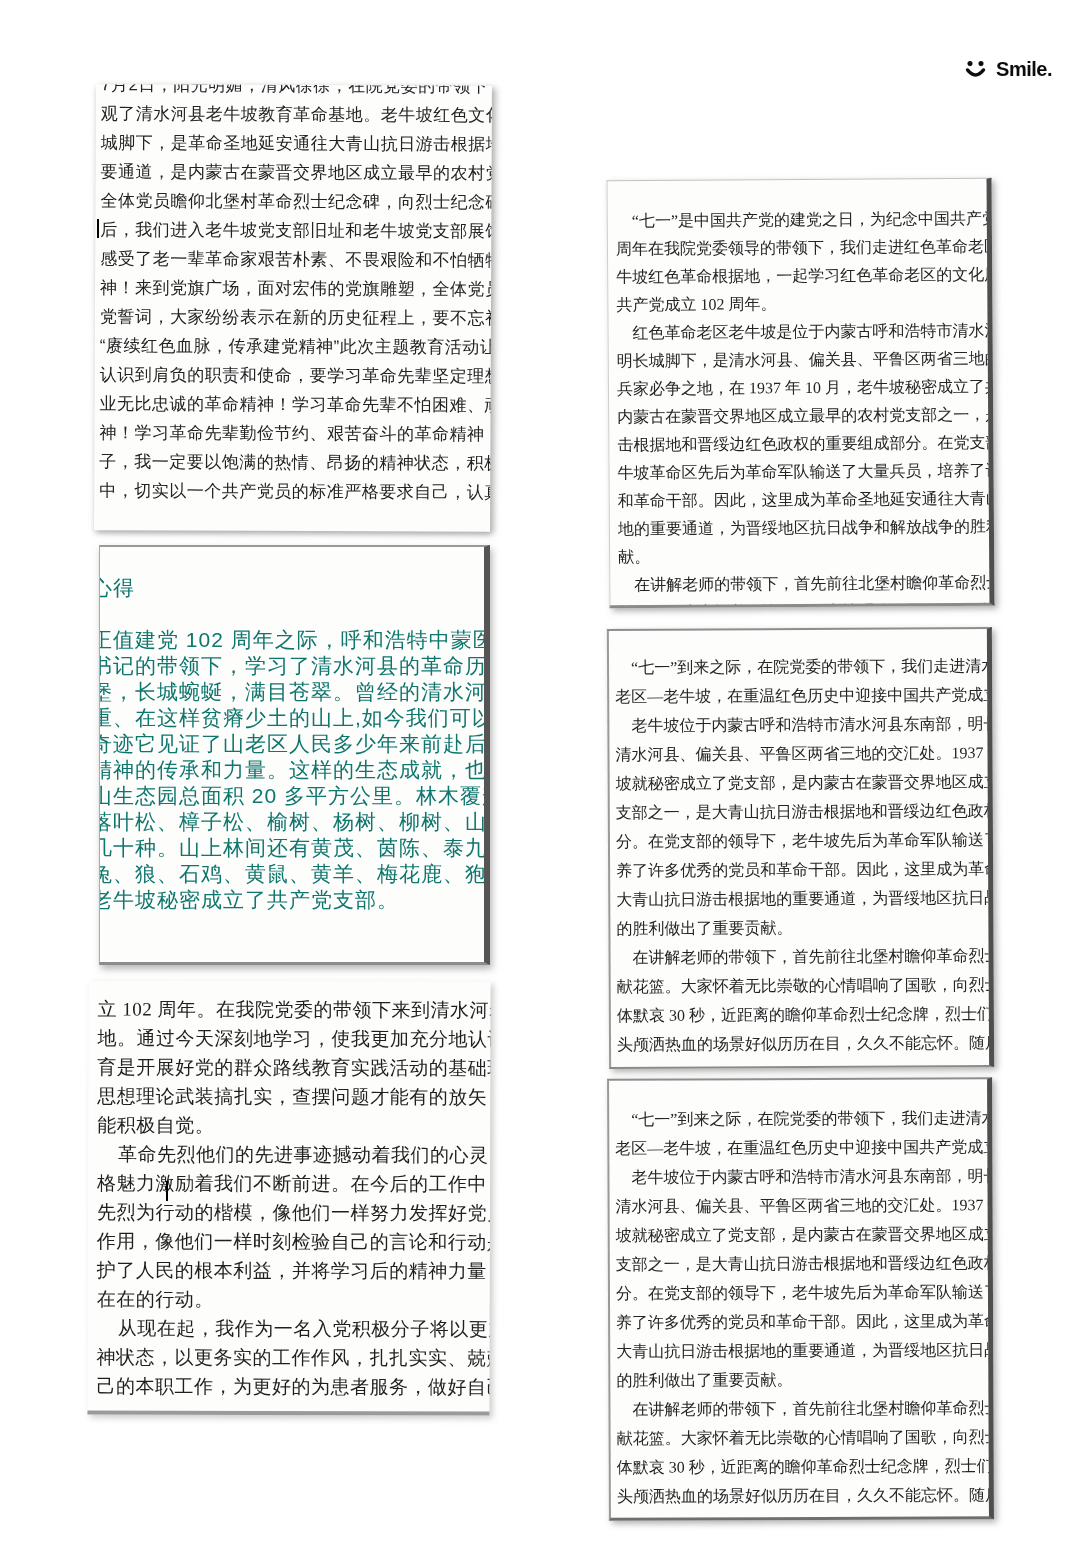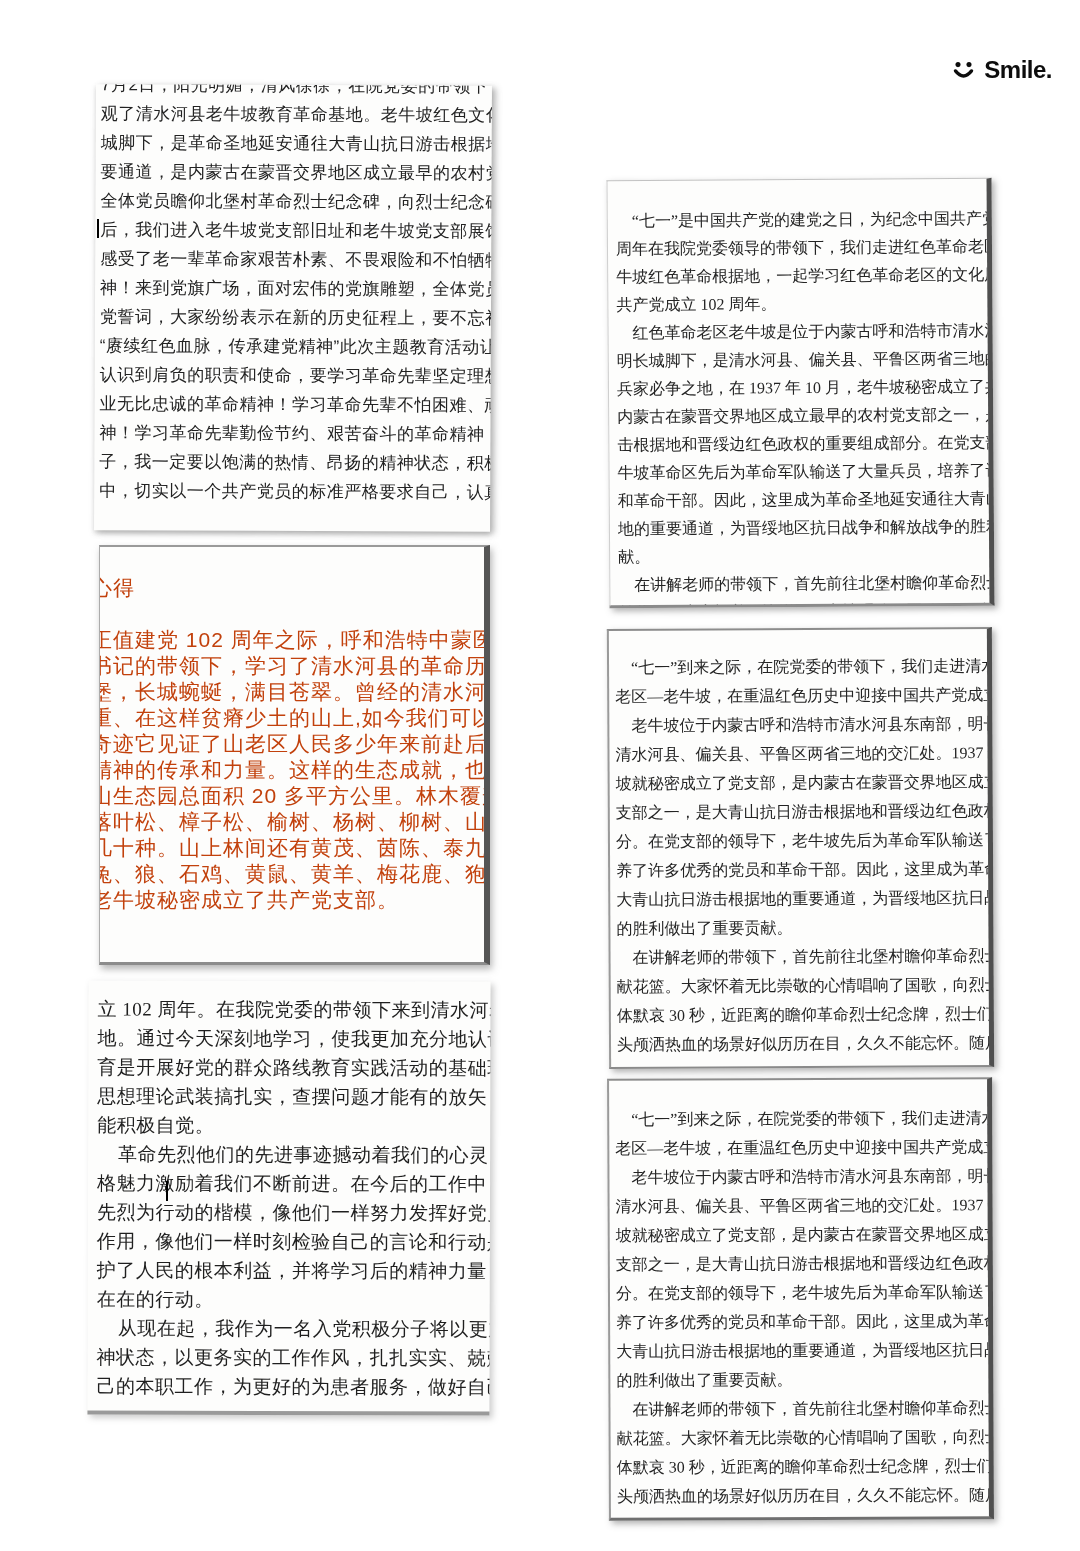--- a/index.html
+++ b/index.html
@@ -3,21 +3,21 @@
 <meta charset="utf-8">
 <style>
   html,body{margin:0;padding:0;}
   body{
     width:1080px;height:1551px;background:#ffffff;position:relative;overflow:hidden;
     font-family:"Liberation Sans", sans-serif;color:#1c1c1c;
   }
   
   .logo{position:absolute;top:56px;right:28px;display:flex;align-items:center;gap:7px;}
   .logo svg{display:block;}
-  .logo .word{font-size:24px;font-weight:700;letter-spacing:-0.5px;color:#0d0d0d;}
+  .logo .word{font-size:20px;font-weight:700;letter-spacing:-0.5px;color:#0d0d0d;}
   
   .panel{
     position:absolute;background:#fdfdfc;overflow:hidden;box-sizing:border-box;
   }
   .panel .line{white-space:pre;}
   
   #doc-top-left{
     left:95px;top:85px;width:396px;height:446px;
     transform:rotate(0.25deg);
     box-shadow:4px 2px 6px rgba(110,110,110,.45), 0 3px 5px rgba(140,140,140,.35);
@@ -35,21 +35,21 @@
     font-family:"Liberation Serif", serif;
     font-size:16px;line-height:28px;color:#242424;
     padding:26px 2px 0 8px;
   }
   
   #doc-mid-left{
     left:99px;top:545px;width:391px;height:420px;
     border-top:2px solid #9a9a9a;border-left:1px solid #ababab;
     border-right:6px solid #555;border-bottom:3px solid #8c8c8c;
     box-shadow:2px 4px 7px rgba(110,110,110,.5);
-    font-size:21px;line-height:26px;letter-spacing:1px;color:#c2410c;
+    font-size:21px;line-height:26px;letter-spacing:1px;color:#0f766e;
     padding:28px 0 0 0;
   }
   #doc-mid-left .line{margin-left:-9px;}
   
   #doc-mid-right{
     left:608px;top:628px;width:385px;height:440px;
     transform:rotate(-0.3deg);
     border-top:2px solid #8d8d8d;border-left:2px solid #9a9a9a;
     border-right:5px solid #4f4f4f;border-bottom:2px solid #8a8a8a;
     box-shadow:3px 3px 6px rgba(100,100,100,.5);

